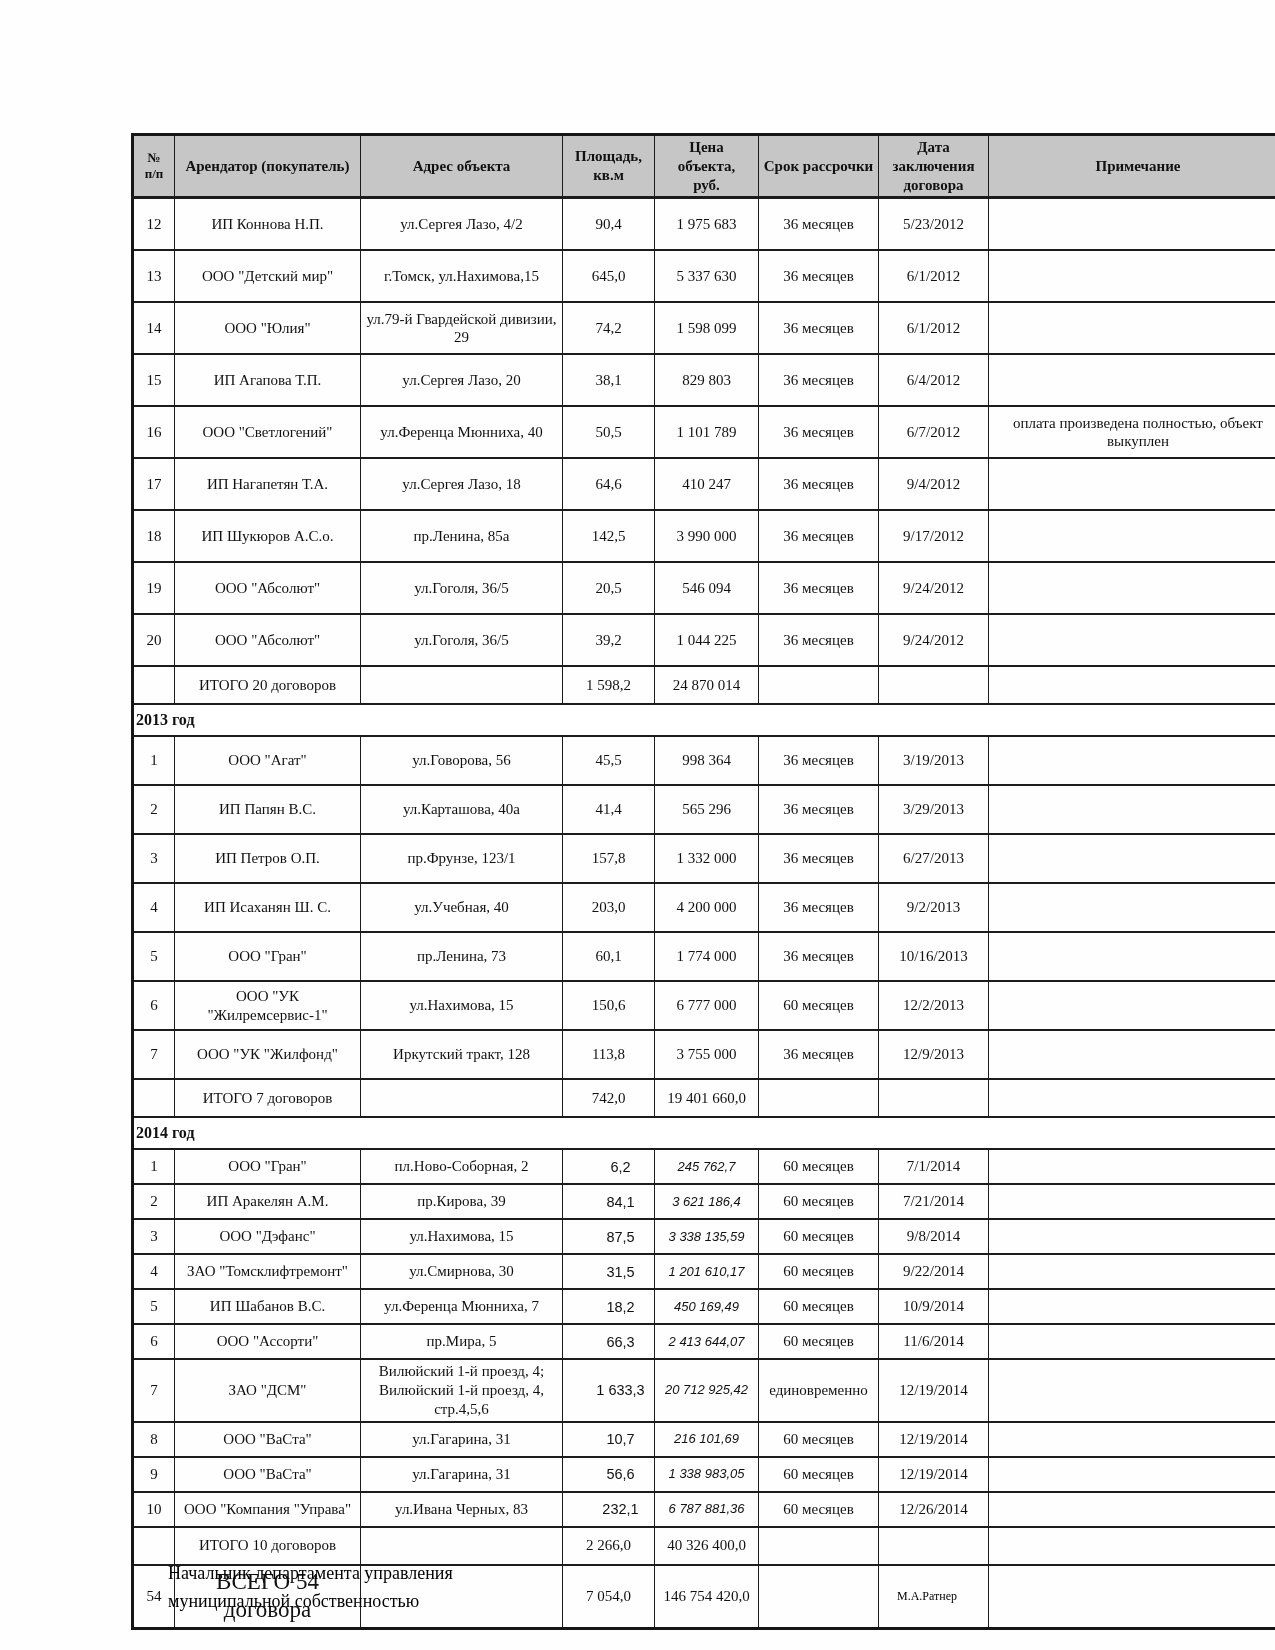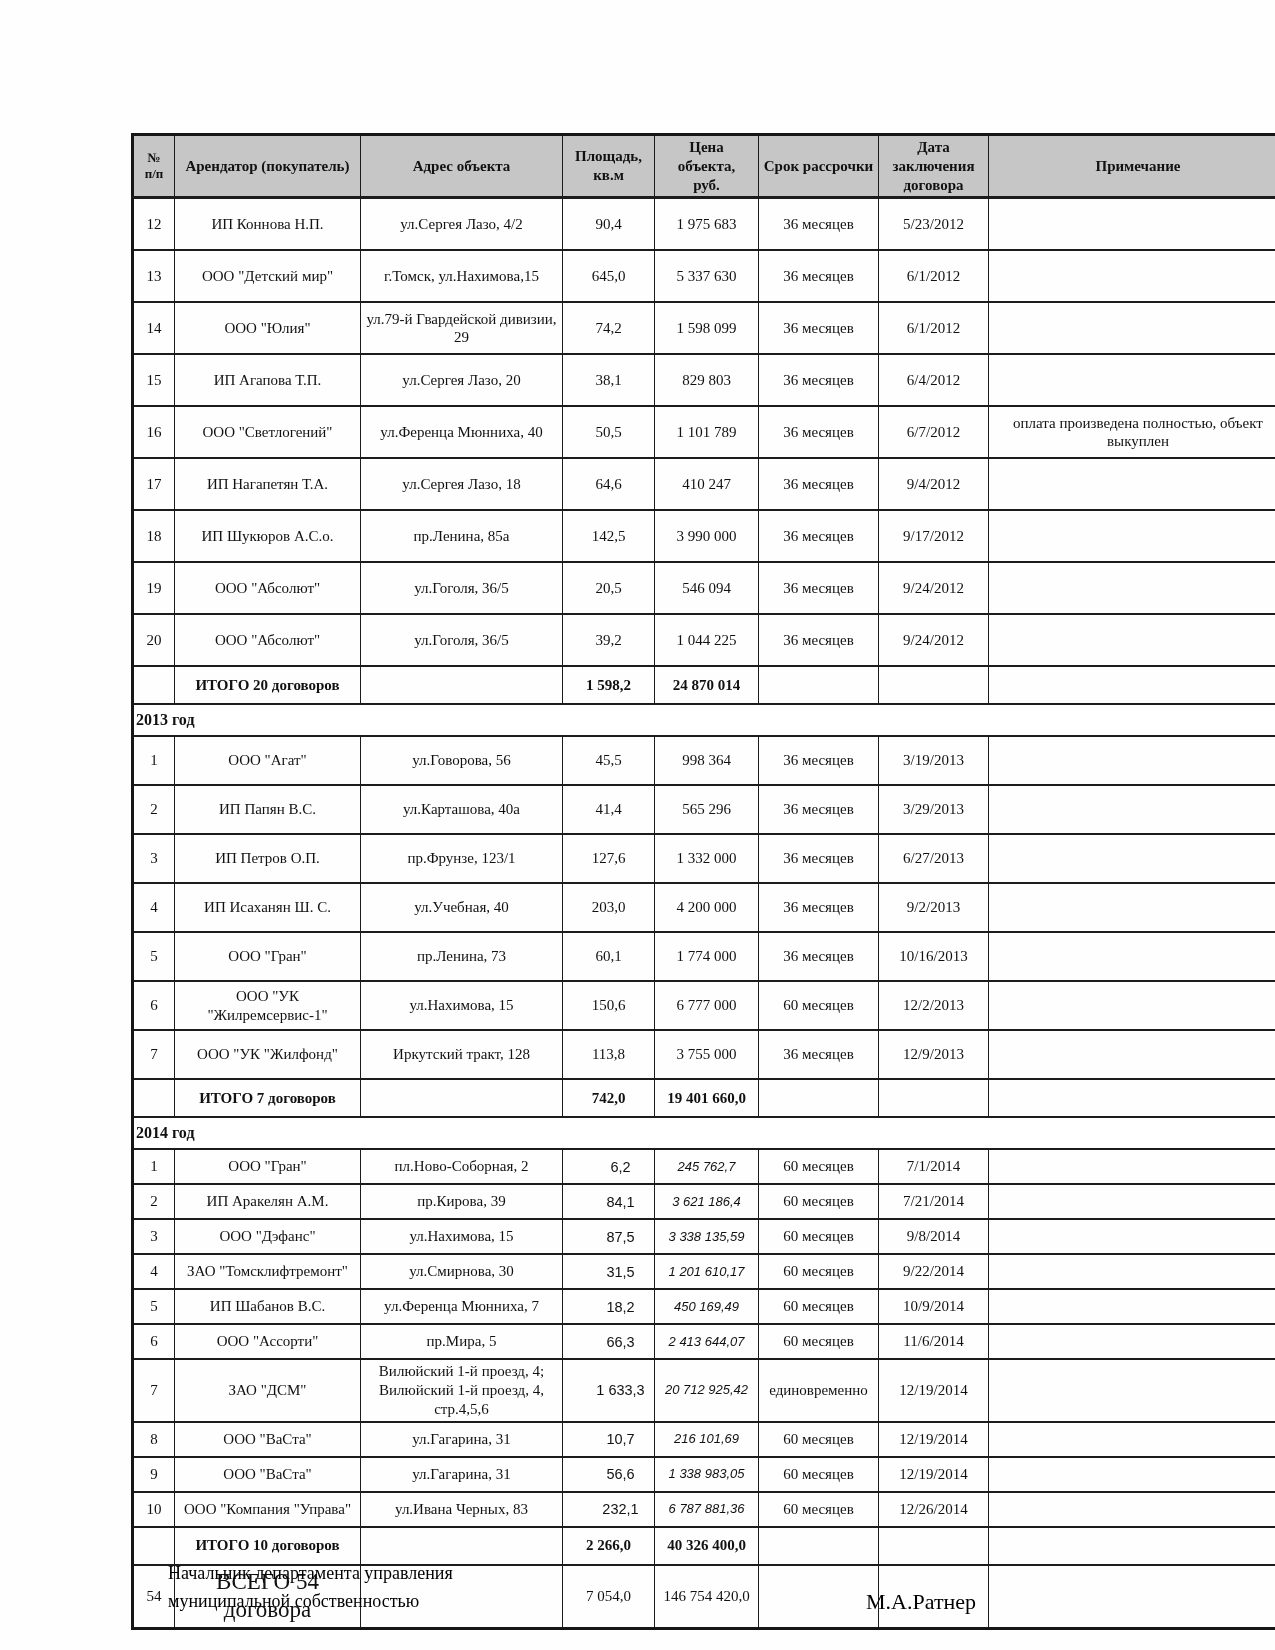--- a/index.html
+++ b/index.html
@@ -26,32 +26,32 @@
     border-bottom-width:3px;
   }
   th.col-num{font-size:13px;}
   .sec0 td{height:46px;}
   .sec1 td{height:43px;}
   .sec2 td{height:29px;}
   .year-band td{
     text-align:left;font-weight:bold;font-size:16px;
     padding:3px 2px;height:24px;background:#fff;
   }
-  .total-row td{font-weight:bold;height:32px;}
+  .total-row td{font-weight:normal;height:32px;}
   .grand-row td{font-weight:normal;height:40px;}
   .grand-row td.col-tenant{font-size:23px;}
   td.alt-num{font-family:"Liberation Sans", sans-serif;font-size:14.5px;padding-left:28px;}
   td.alt-price{font-family:"Liberation Sans", sans-serif;font-style:italic;font-size:13px;}
   .footer-left{
     position:absolute;left:168px;top:1560px;
     font-size:18px;line-height:1.55;color:#000;
   }
   .footer-sign{
-    position:absolute;left:866px;top:1589px;
-    font-size:22px;color:#000;
+    position:absolute;left:897px;top:1589px;
+    font-size:12px;color:#000;
   }
 </style>
 </head>
 <body>
 
 <div class="sheet">
   <table class="doc">
     <colgroup>
       <col style="width:42px">
         <col style="width:186px">
@@ -200,21 +200,21 @@
           <td class="col-area">41,4</td>
           <td class="col-price">565 296</td>
           <td class="col-term">36 месяцев</td>
           <td class="col-date">3/29/2013</td>
           <td class="col-note"></td>
         </tr>
         <tr class="data-row sec1">
           <td class="col-num">3</td>
           <td class="col-tenant">ИП Петров О.П.</td>
           <td class="col-address">пр.Фрунзе, 123/1</td>
-          <td class="col-area">127,6</td>
+          <td class="col-area">157,8</td>
           <td class="col-price">1 332 000</td>
           <td class="col-term">36 месяцев</td>
           <td class="col-date">6/27/2013</td>
           <td class="col-note"></td>
         </tr>
         <tr class="data-row sec1">
           <td class="col-num">4</td>
           <td class="col-tenant">ИП Исаханян Ш. С.</td>
           <td class="col-address">ул.Учебная, 40</td>
           <td class="col-area">203,0</td>

